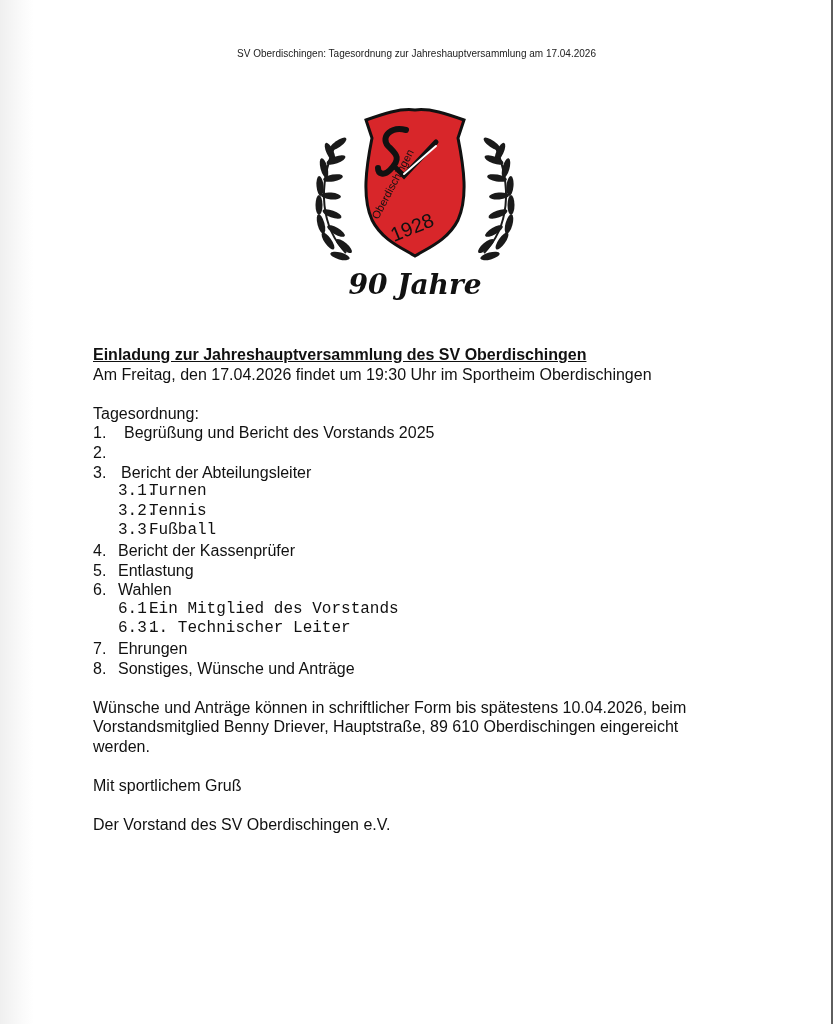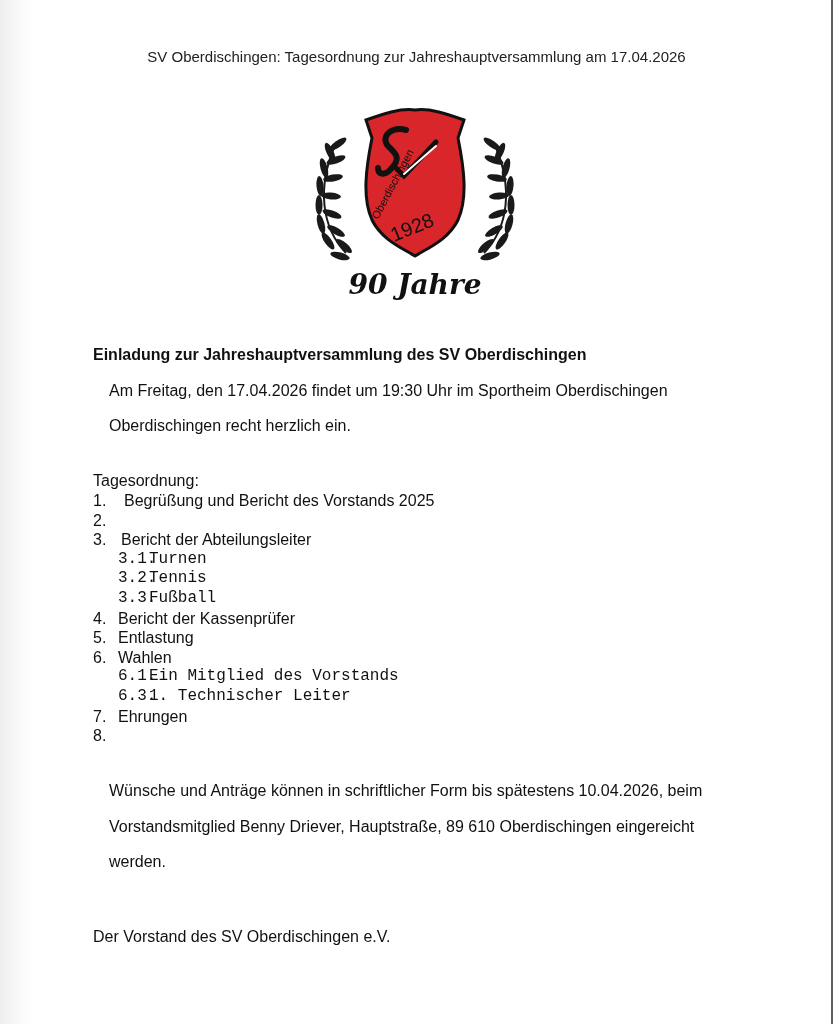--- a/index.html
+++ b/index.html
@@ -26,42 +26,43 @@
       right: 0; top: 0;
       width: 2px; height: 1024px;
       background: #5e5e5e;
     }
     .page-header {
       position: absolute;
       top: 48px;
       left: 0;
       width: 833px;
       text-align: center;
-      font-size: 15px;
+      font-size: 10px;
       color: #222222;
     }
     .logo {
       position: absolute;
       left: 308px;
       top: 108px;
       width: 214px;
       height: 196px;
     }
     .content {
       position: absolute;
       left: 93px;
       top: 345px;
       width: 660px;
       font-size: 16px;
       line-height: 19.6px;
     }
     .heading {
       font-weight: bold;
-    }
-    .para { margin: 16px; }
+      text-decoration: underline;
+    }
+    .para { margin: 0; }
     .gap { height: 19.6px; }
     .agenda-item {
       display: flex;
       white-space: nowrap;
     }
     .agenda-num {
       display: inline-block;
       width: 25px;
     }
     .agenda-num.wide { width: 31px; }
@@ -133,21 +134,20 @@
     <text x="0" y="0" font-family="Liberation Sans, sans-serif" font-size="20" fill="#111" transform="translate(86 134) rotate(-22)">1928</text>
 
     <text x="107" y="186" text-anchor="middle" font-family="DejaVu Serif, serif" font-style="italic" font-weight="bold" font-size="28" fill="#111">90 Jahre</text>
   </svg>
 </div>
 
 <div class="content">
   <div class="heading">Einladung zur Jahreshauptversammlung des SV Oberdischingen</div>
   <div>
     <div class="para">Am Freitag, den 17.04.2026 findet um 19:30 Uhr im Sportheim Oberdischingen</div>
-    <div class="para">Oberdischingen recht herzlich ein.</div>
   </div>
   <div class="gap"></div>
   <div>Tagesordnung:</div>
   <div>
     <div class="agenda-item">
       <span class="agenda-num wide">1.</span>
       <span>Begrüßung und Bericht des Vorstands 2025</span>
     </div>
     <div class="agenda-item">
       <span class="agenda-num mid">2.</span>
@@ -187,24 +187,26 @@
     <div class="agenda-sub">
       <span class="agenda-sub-num">6.3.</span>
       <span>1. Technischer Leiter</span>
     </div>
     <div class="agenda-item">
       <span class="agenda-num">7.</span>
       <span>Ehrungen</span>
     </div>
     <div class="agenda-item">
       <span class="agenda-num">8.</span>
+      <span>Sonstiges, Wünsche und Anträge</span>
     </div>
   </div>
   <div class="gap"></div>
   <div>
     <div class="para">Wünsche und Anträge können in schriftlicher Form bis spätestens 10.04.2026, beim</div>
     <div class="para">Vorstandsmitglied Benny Driever, Hauptstraße, 89 610 Oberdischingen eingereicht</div>
     <div class="para">werden.</div>
   </div>
   <div class="gap"></div>
+  <div>Mit sportlichem Gruß</div>
   <div class="gap"></div>
   <div>Der Vorstand des SV Oberdischingen e.V.</div>
 </div>
 
 </body></html>

